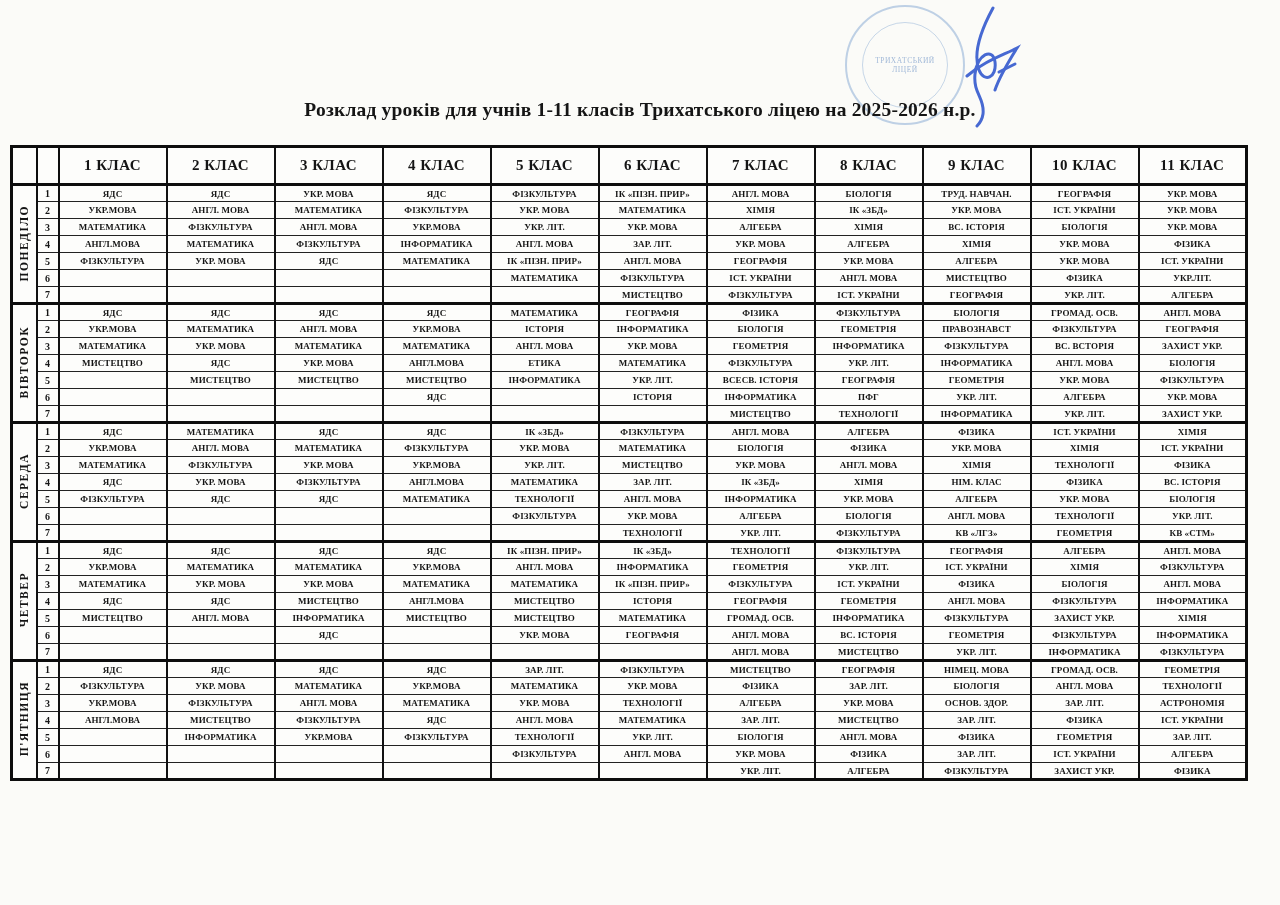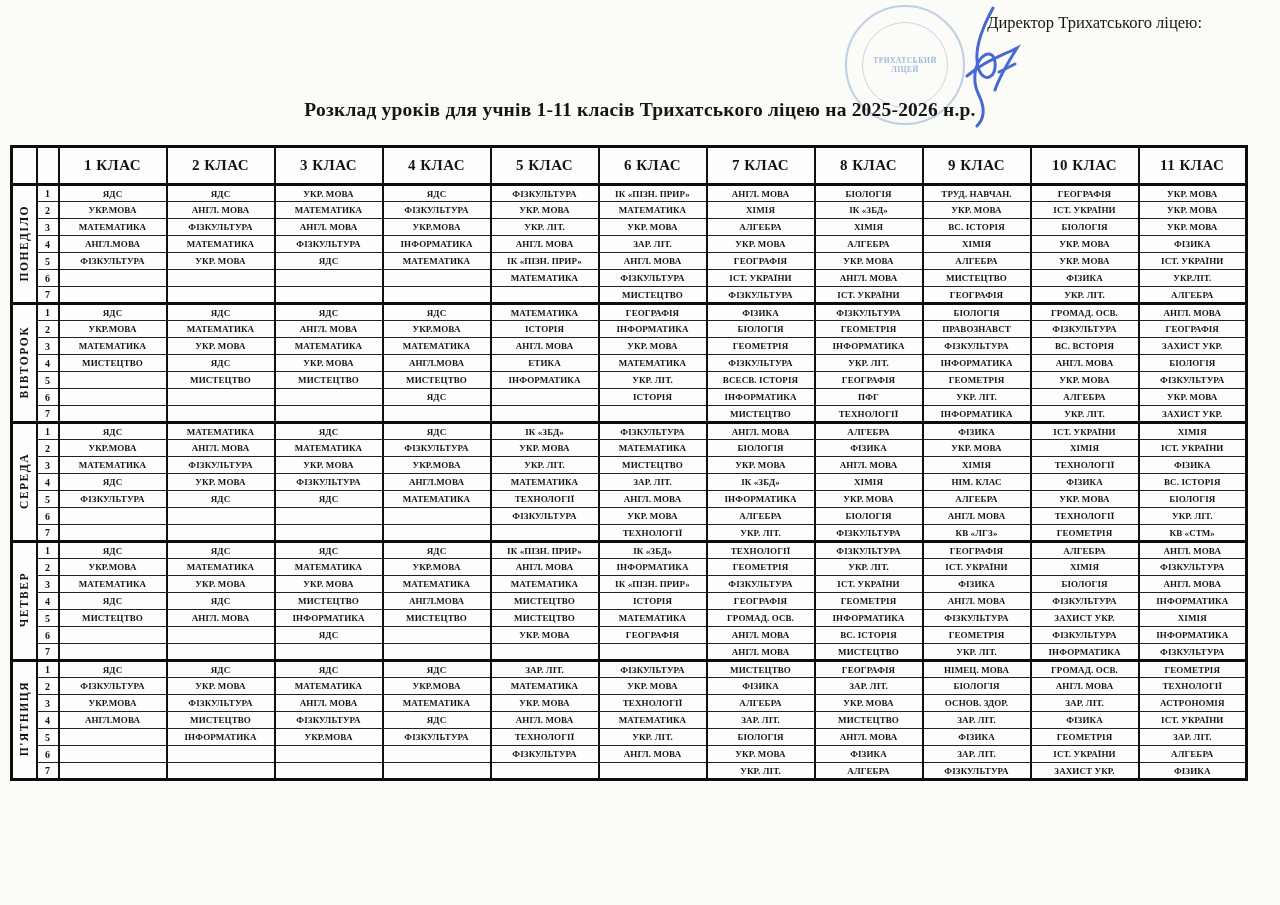--- a/index.html
+++ b/index.html
@@ -27,21 +27,21 @@
     position:absolute; left:845px; top:5px; width:120px; height:120px;
     border-radius:50%;
     border:2px solid rgba(100,145,200,0.40);
     z-index:1;
   }
   .stamp .inner {
     position:absolute; inset:15px; border-radius:50%;
     border:1.5px solid rgba(100,145,200,0.35);
     display:flex; flex-direction:column; align-items:center; justify-content:center;
     color:rgba(85,130,190,0.55);
-    font-size:7.5px; font-weight:bold; letter-spacing:0.5px;
+    font-size:7.5px; font-weight:normal; letter-spacing:0.5px;
     text-align:center; filter:blur(0.4px);
   }
   .signature { position:absolute; left:933px; top:2px; z-index:4; }
 
   
   .title {
     position:absolute; top:99px; left:0; width:100%;
     text-align:center; font-weight:bold; font-size:19.5px;
     letter-spacing:0.2px; z-index:2;
   }
@@ -88,21 +88,20 @@
 
 <svg class="signature" width="110" height="126" viewBox="0 0 110 126">
   <g fill="none" stroke="#2f55cd" stroke-width="3" stroke-linecap="round" opacity="0.88">
     <path d="M60 6 C 48 28, 40 52, 46 68 C 51 81, 64 76, 62 60 C 60 45, 44 52, 42 72 C 40 92, 52 96, 50 112 C 49 119, 46 122, 44 124"></path>
     <path d="M34 74 C 50 60, 68 54, 84 46 C 74 62, 66 76, 62 88"></path>
     <path d="M66 70 l16 -8"></path>
   </g>
 </svg>
 
 <div class="approval">
-  <div class="l2">Директор Трихатського ліцею:</div>
 </div>
 
 <div class="title">Розклад уроків для учнів 1-11 класів Трихатського ліцею на 2025-2026 н.р.</div>
 
 <table class="tt">
   <colgroup>
     <col style="width:25px">
       <col style="width:22px">
     <col style="width:108px">
       <col style="width:108px">

